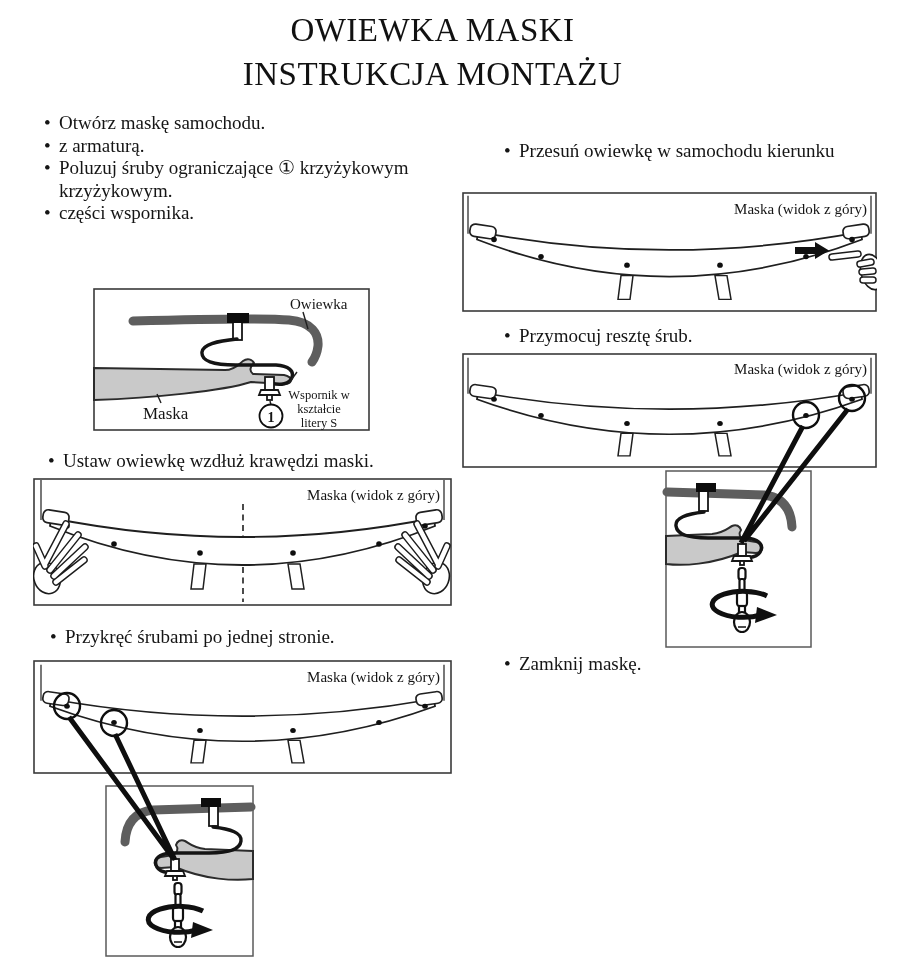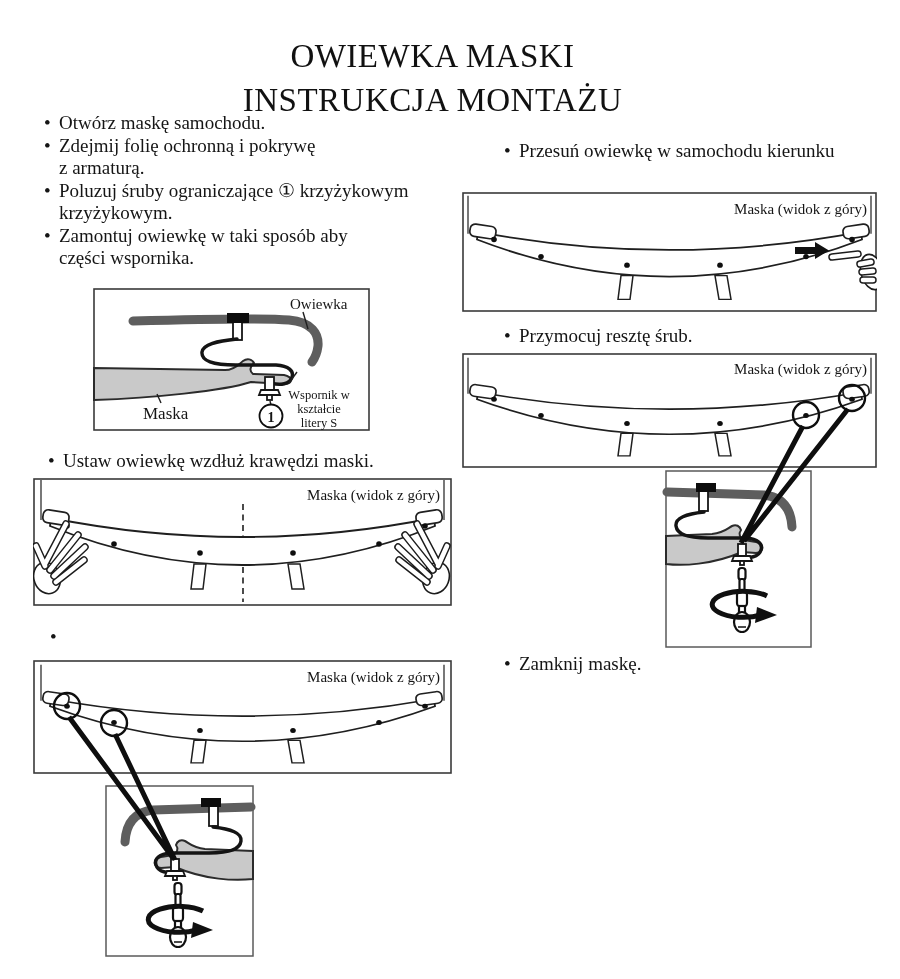--- a/index.html
+++ b/index.html
@@ -67,50 +67,48 @@
         <rect class="sd" x="-3.5" y="0" width="7" height="12" rx="3"></rect>
         <rect class="sd" x="-2.5" y="11" width="5" height="13" rx="2"></rect>
         <rect class="sd" x="-5" y="23" width="10" height="16" rx="4"></rect>
         <rect class="sd" x="-3" y="38" width="6" height="8"></rect>
         <ellipse class="sd" cx="0" cy="54" rx="8" ry="10"></ellipse>
         <path class="thin" d="M-4,59 H4"></path>
       </g>
     </defs>
   </svg>
 
-  <div class="abs title" style="left:0;top:34px;width:865px;">
+  <div class="abs title" style="left:0;top:8px;width:865px;">
     <div>OWIEWKA MASKI</div>
     <div>INSTRUKCJA MONTAŻU</div>
   </div>
 
   <div class="abs steps" style="left:44px;top:112px;width:400px;">
       <div class="step">
         <span class="bullet">•</span>
         <div class="step-text">
           <div class="step-line">Otwórz maskę samochodu.</div>
         </div>
       </div>
       <div class="step">
         <span class="bullet">•</span>
         <div class="step-text">
-          <div class="step-line">Zdejmij folię ochronną i pokrywę</div>
           <div class="step-line">z armaturą.</div>
         </div>
       </div>
       <div class="step">
         <span class="bullet">•</span>
         <div class="step-text">
           <div class="step-line">Poluzuj śruby ograniczające ① krzyżykowym</div>
           <div class="step-line">krzyżykowym.</div>
         </div>
       </div>
       <div class="step">
         <span class="bullet">•</span>
         <div class="step-text">
-          <div class="step-line">Zamontuj owiewkę w taki sposób aby</div>
           <div class="step-line">części wspornika.</div>
         </div>
       </div>
     </div>
 
   <svg class="abs" style="left:93px;top:288px;" width="277" height="143" viewBox="0 0 277 143">
     <rect class="frame" x="1" y="1" width="275" height="141"></rect>
     <path class="maska" d="M1,80 L132,82 C142,82 146,76 150,73 C154,70 159,71 161,75 C157,79 156,83 160,86 L191,87 C200,89 200,95 192,96 L158,94 C130,103 60,110 1,112 Z"></path>
     <path class="bar" d="M40,33 C110,31 175,30 196,32 C219,34 226,46 225,58 C224,66 222,70 219,74"></path>
     <rect class="screw" x="140" y="33" width="9" height="19"></rect>
@@ -156,20 +154,23 @@
       <ellipse class="palm" cx="403" cy="100" rx="13" ry="16" transform="rotate(20 403 100)"></ellipse>
       <path class="fb" d="M405,86 384,46 M400,92 372,57 M396,98 365,69 M394,104 366,82 M414,68 405,88"></path>
       <path class="fw" d="M405,86 384,46 M400,92 372,57 M396,98 365,69 M394,104 366,82 M414,68 405,88"></path>
     </g>
     <text class="boxlabel" x="407" y="22" text-anchor="end">Maska (widok z góry)</text>
   </svg>
 
   <div class="abs steps" style="left:50px;top:626px;width:400px;">
       <div class="step">
         <span class="bullet">•</span>
+        <div class="step-text">
+          <div class="step-line">Przykręć śrubami po jednej stronie.</div>
+        </div>
       </div>
     </div>
 
   <svg class="abs" style="left:33px;top:655px;" width="419" height="310" viewBox="0 0 419 310">
     <rect class="frame" x="1" y="6" width="417" height="112"></rect>
     <g transform="translate(2,8) scale(1,0.9)">
         <use href="#band" xlink:href="#band"></use>
       </g>
     <text class="boxlabel" x="407" y="27" text-anchor="end">Maska (widok z góry)</text>
 

